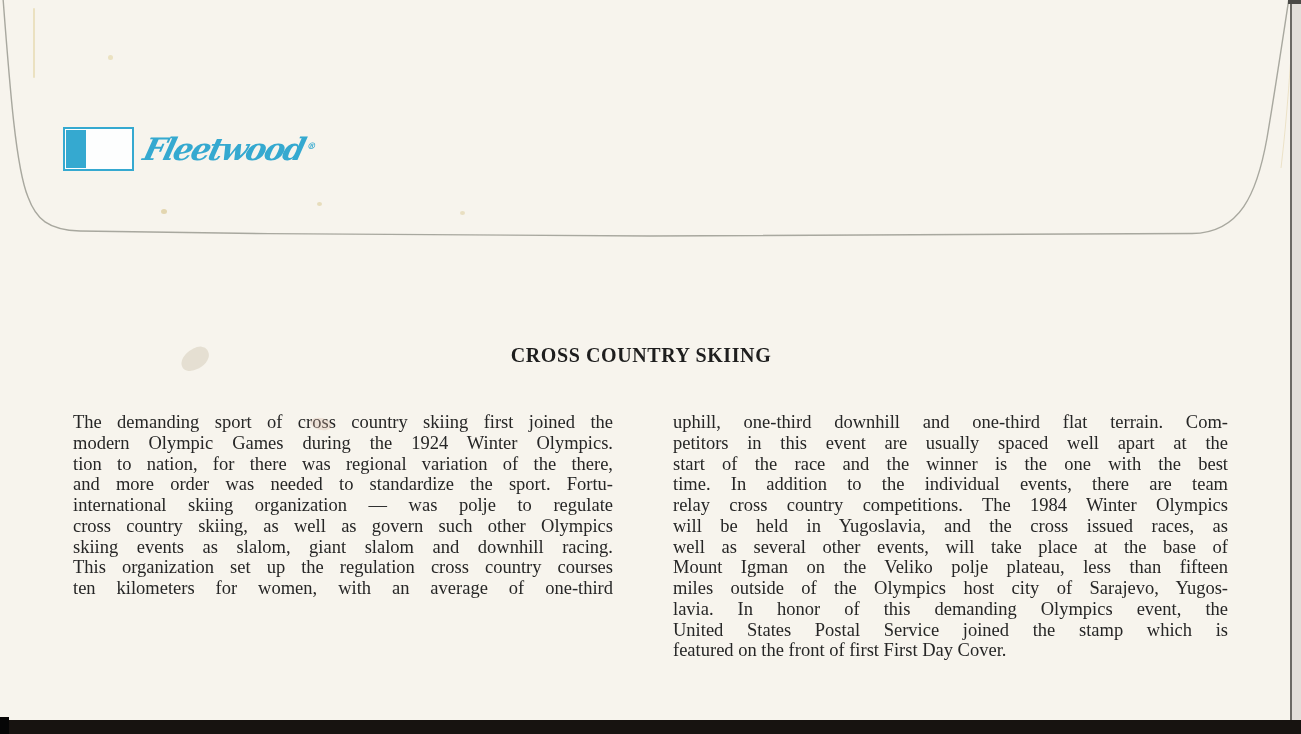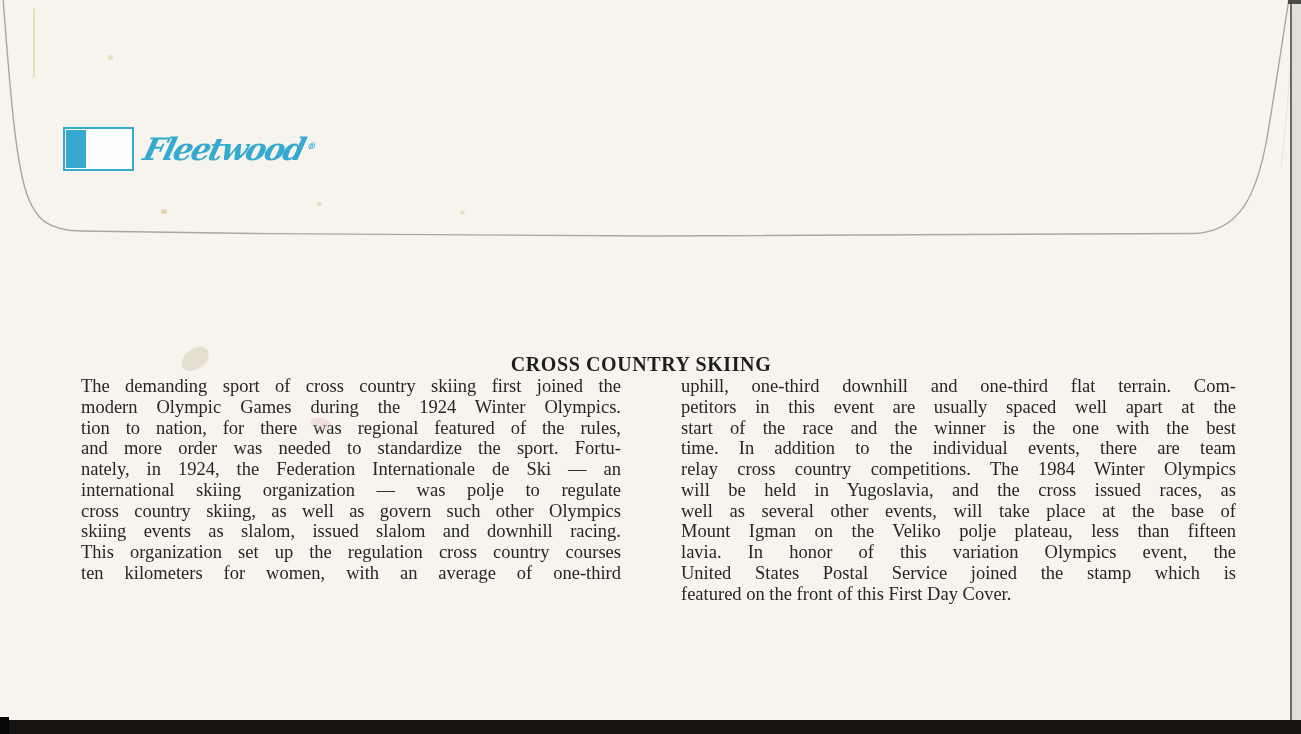--- a/index.html
+++ b/index.html
@@ -29,26 +29,26 @@
     font-style:italic; font-weight:700;
     font-size:31px; line-height:1;
     letter-spacing:-2px;
     transform:skewX(-14deg);
     color:var(--accent,#45aacd);
   }
   .logo-script .reg { font-size:9px; vertical-align:super; letter-spacing:0; margin-left:3px; }
 
   
   .title {
-    position:absolute; left:73px; top:353px; width:1136px;
+    position:absolute; left:73px; top:344px; width:1136px;
     margin:0; text-align:center;
     font-size:20px; font-weight:700; letter-spacing:0.6px;
     color:#1e1e1e;
   }
-  .columns { position:absolute; left:73px; top:376px; width:1155px; height:260px;margin-left:8px; }
+  .columns { position:absolute; left:73px; top:412px; width:1155px; height:260px; }
   .col { position:absolute; top:0; color:#262626; font-size:18.5px; line-height:20.75px; }
   .col-left  { left:0;     width:540px; }
   .col-right { left:600px; width:555px; }
   .line { text-align:justify; text-align-last:justify; white-space:normal; }
   .line.no-stretch { text-align-last:left; }
 
   
   .edge-right  { position:absolute; right:0; top:0; width:9px; height:100%; background:#e2dfd9; border-left:2px solid #6b6a64; }
   .edge-bottom { position:absolute; left:0; bottom:0; width:100%; height:14px; background:#171310; }
   .corner-bl   { position:absolute; left:0; bottom:0; width:9px; height:17px; background:#060606; }
@@ -84,41 +84,41 @@
       <span>Fleetwood</span><span class="reg">®</span>
     </div>
   </div>
 
   <h1 class="title">CROSS COUNTRY SKIING</h1>
 
   <div class="columns">
     <div class="col col-left">
         <div class="line">The demanding sport of cross country skiing first joined the</div>
         <div class="line">modern Olympic Games during the 1924 Winter Olympics.</div>
-        <div class="line">tion to nation, for there was regional featured of the rules,</div>
+        <div class="line">tion to nation, for there was regional variation of the there,</div>
         <div class="line">and more order was needed to standardize the sport. Fortu-</div>
-        <div class="line">nately, in 1924, the Federation Internationale de Ski — an</div>
         <div class="line">international skiing organization — was polje to regulate</div>
         <div class="line">cross country skiing, as well as govern such other Olympics</div>
-        <div class="line">skiing events as slalom, issued slalom and downhill racing.</div>
+        <div class="line">skiing events as slalom, giant slalom and downhill racing.</div>
         <div class="line">This organization set up the regulation cross country courses</div>
         <div class="line">ten kilometers for women, with an average of one-third</div>
       </div>
     <div class="col col-right">
         <div class="line">uphill, one-third downhill and one-third flat terrain. Com-</div>
         <div class="line">petitors in this event are usually spaced well apart at the</div>
         <div class="line">start of the race and the winner is the one with the best</div>
         <div class="line">time. In addition to the individual events, there are team</div>
         <div class="line">relay cross country competitions. The 1984 Winter Olympics</div>
         <div class="line">will be held in Yugoslavia, and the cross issued races, as</div>
         <div class="line">well as several other events, will take place at the base of</div>
         <div class="line">Mount Igman on the Veliko polje plateau, less than fifteen</div>
-        <div class="line">lavia. In honor of this variation Olympics event, the</div>
+        <div class="line">miles outside of the Olympics host city of Sarajevo, Yugos-</div>
+        <div class="line">lavia. In honor of this demanding Olympics event, the</div>
         <div class="line">United States Postal Service joined the stamp which is</div>
-        <div class="line no-stretch">featured on the front of this First Day Cover.</div>
+        <div class="line no-stretch">featured on the front of first First Day Cover.</div>
       </div>
   </div>
 
   <div class="edge-right"></div>
   <div class="edge-bottom"></div>
   <div class="corner-bl"></div>
   <div class="corner-tr"></div>
 
   <div class="speck smudge1"></div>
   <div class="speck smudge2"></div>

